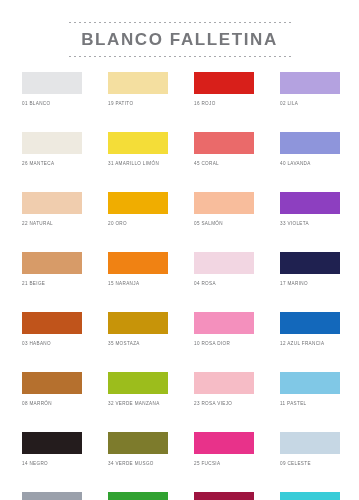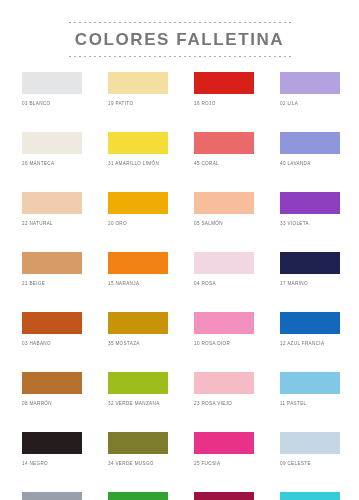--- a/index.html
+++ b/index.html
@@ -82,21 +82,21 @@
     white-space: nowrap;
   }
 </style>
 </head>
 <body>
 
 <div id="page">
 
   <div class="header">
     <div class="dots dots-top"></div>
-    <div class="title">COLORES FALLETINA</div>
+    <div class="title">BLANCO FALLETINA</div>
     <div class="dots dots-bottom"></div>
   </div>
 
   <div class="grid" id="palette-grid">
       <div class="cell">
         <div class="swatch" style="background: rgb(228, 229, 231);"></div>
         <div class="swatch-label">01 BLANCO</div>
       </div>
       <div class="cell">
         <div class="swatch" style="background: rgb(244, 223, 160);"></div>

